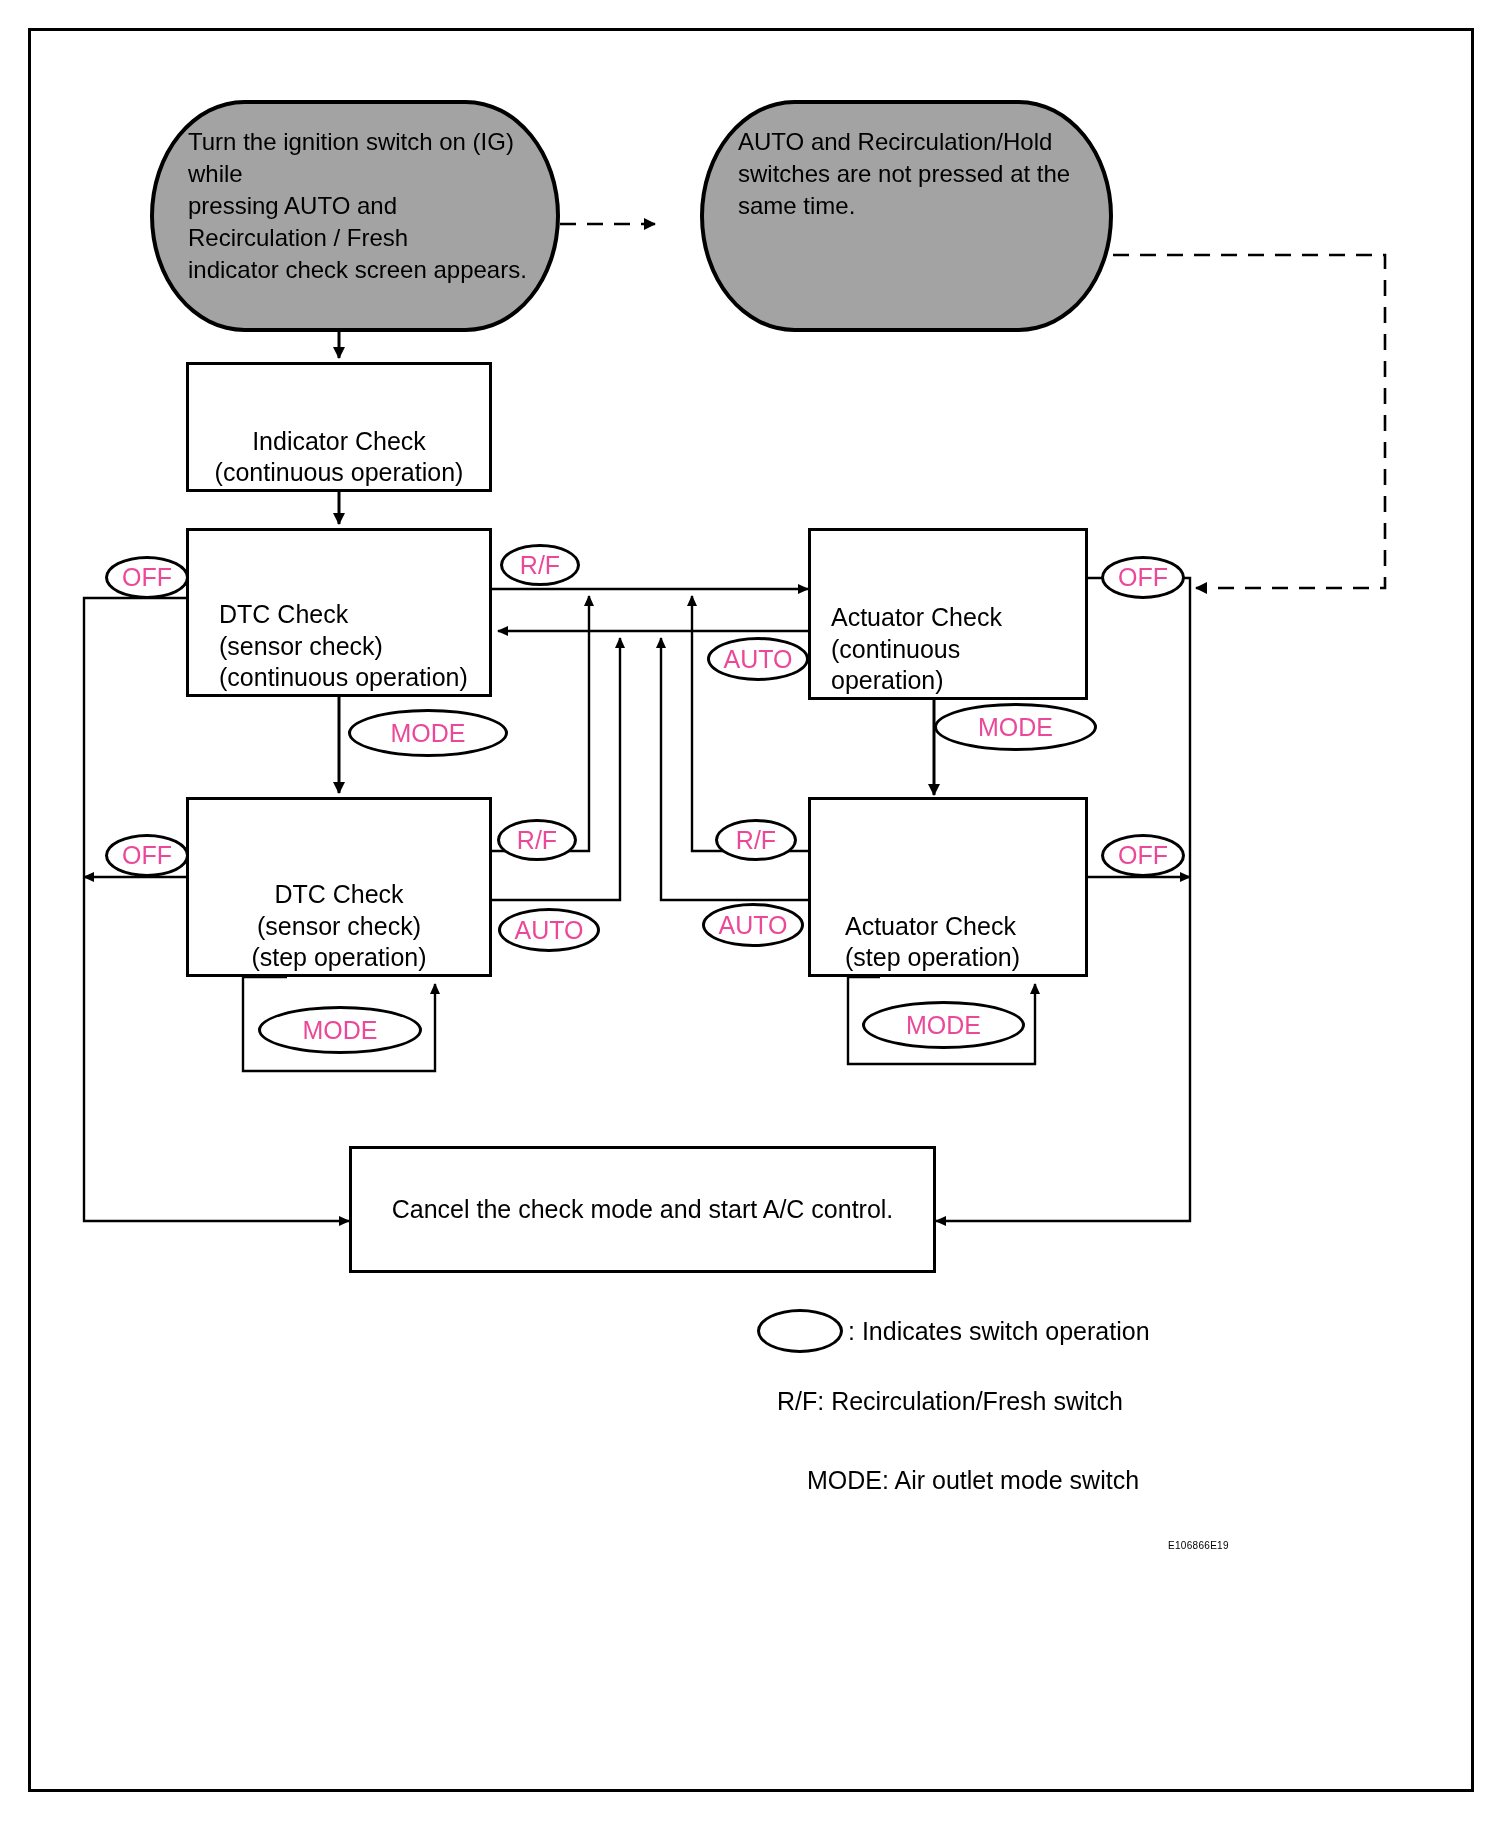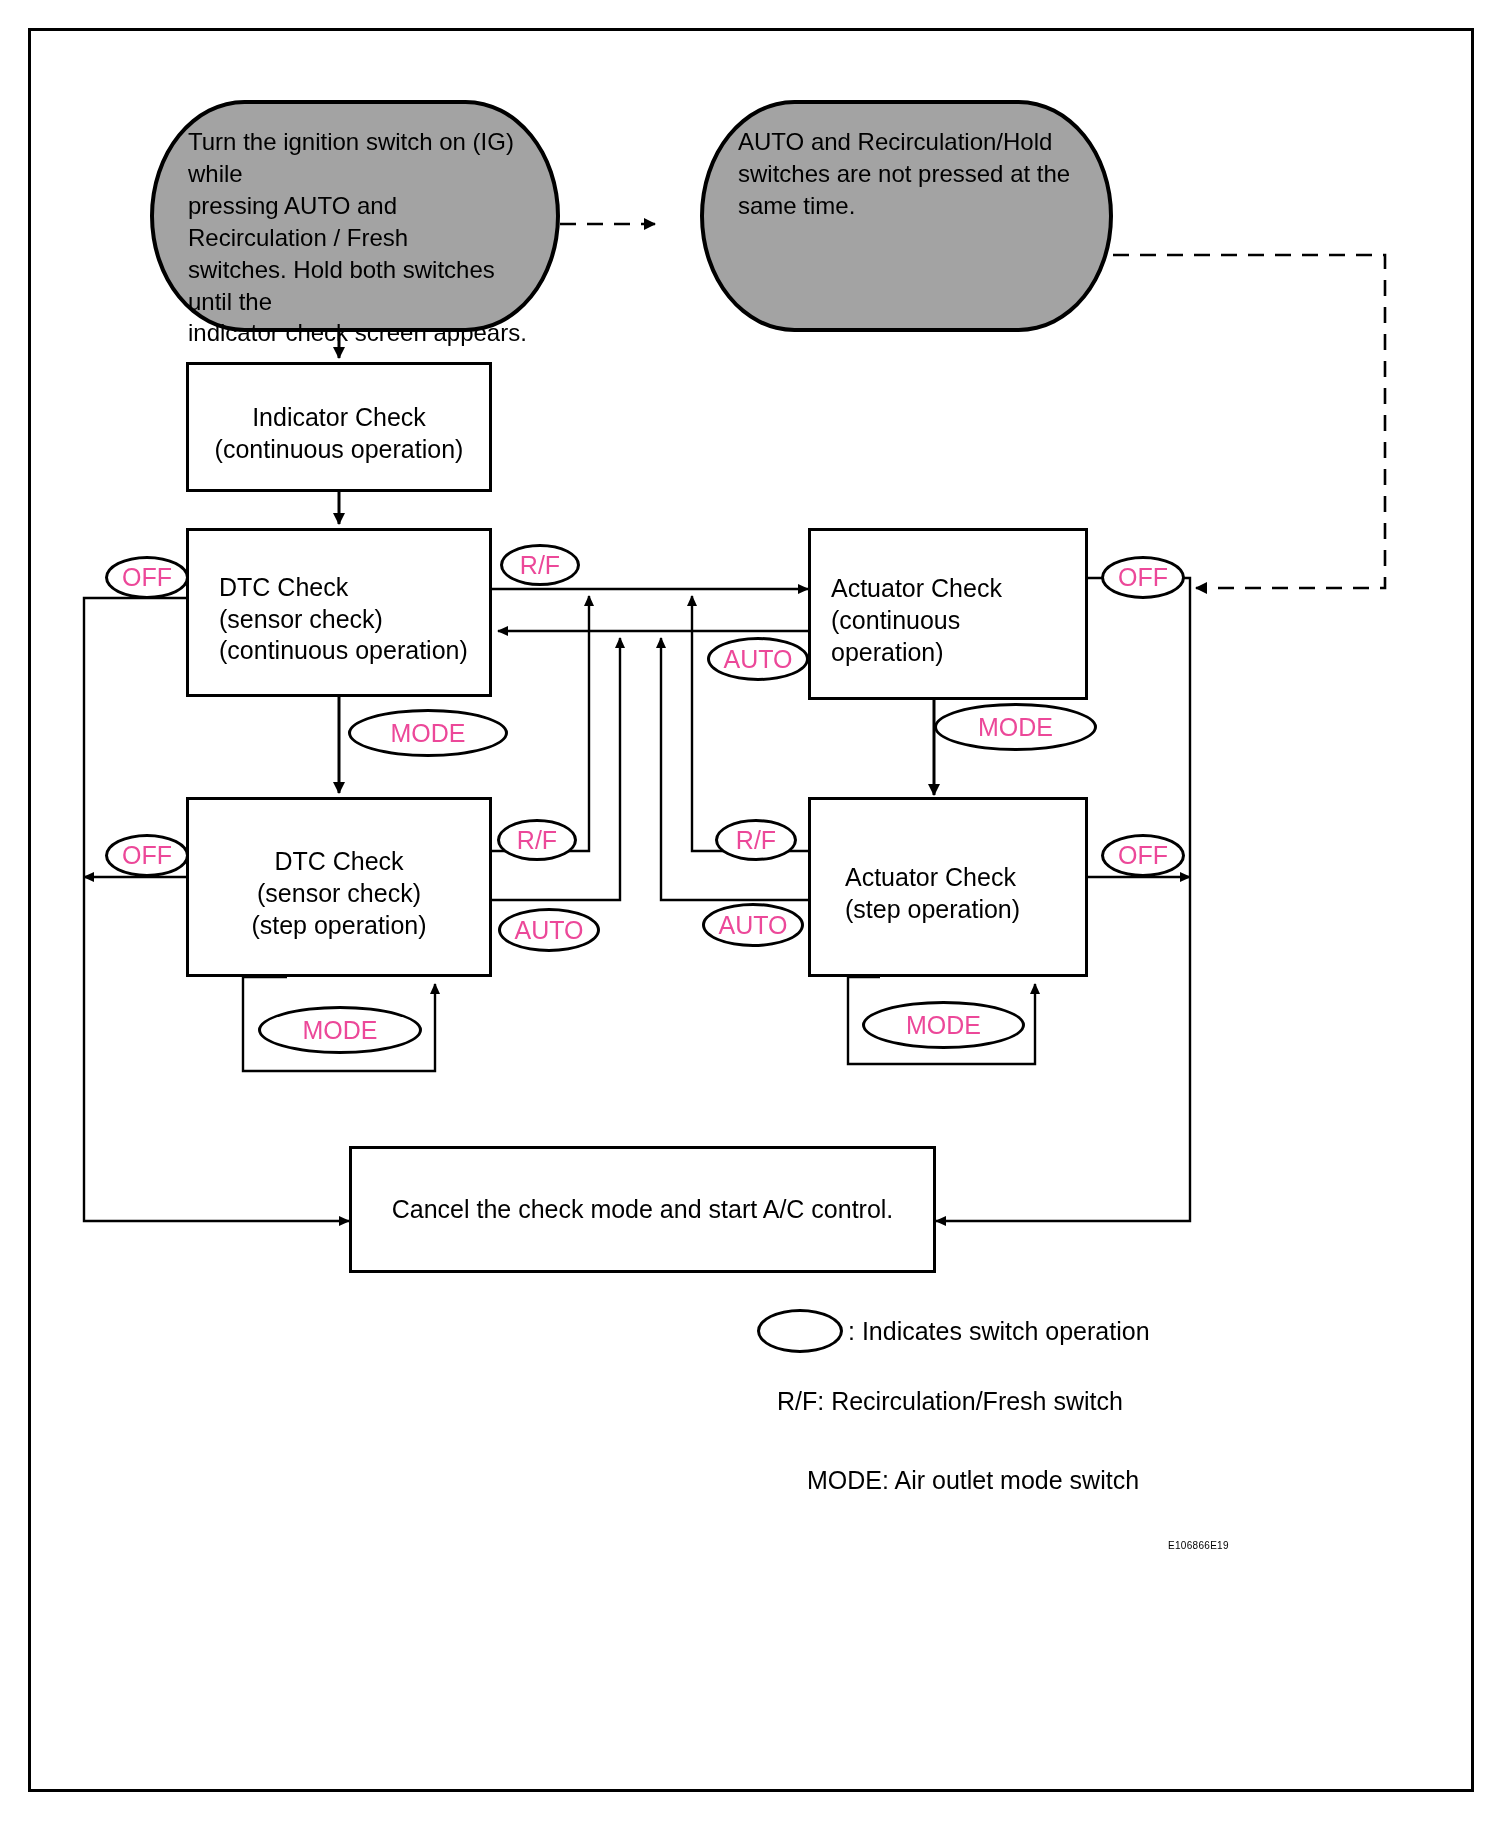--- a/index.html
+++ b/index.html
@@ -1,21 +1,21 @@
 <!DOCTYPE html>
 <html><head>
 <meta charset="utf-8">
 <style>
   html,body{margin:0;padding:0;background:#ffffff;}
   body{font-family:"Liberation Sans", sans-serif;}
   #page{position:relative;width:1504px;height:1822px;background:#ffffff;overflow:hidden;}
   #frame{position:absolute;left:28px;top:28px;width:1446px;height:1764px;border:3px solid #000;box-sizing:border-box;}
   .svg-layer{position:absolute;left:0;top:0;width:1504px;height:1822px;pointer-events:none;}
   .node{position:absolute;box-sizing:border-box;border:3px solid #000;background:#fff;
-        display:flex;align-items:center;justify-content:center;}
+        display:flex;align-items:flex-end;justify-content:center;}
   .node .txt{padding:14px 16px 0 16px;font-size:25px;line-height:1.27;color:#000;}
   .node.center .txt{padding-top:0;}
   .node.center{align-items:center;justify-content:center;}
   .term{position:absolute;box-sizing:border-box;border:4px solid #000;background:#a3a3a3;
         border-radius:96px/118px;}
   .term .txt{position:absolute;left:34px;top:22px;right:22px;font-size:24px;line-height:1.33;color:#000;}
   .pill{position:absolute;box-sizing:border-box;border:3px solid #000;background:#fff;border-radius:50%;
         display:flex;align-items:center;justify-content:center;font-size:25px;color:#ec4899;}
   .legend-oval{position:absolute;box-sizing:border-box;border:3px solid #000;background:#fff;border-radius:50%;}
   .legend-text{position:absolute;font-size:25px;color:#000;white-space:nowrap;}
@@ -75,21 +75,20 @@
 
     <path class="ln" d="M1088,877 L1190,877" marker-end="url(#ah)"></path>
 
     <path class="dash" d="M1113,255 L1385,255 L1385,588 L1196,588" marker-end="url(#ahs)"></path>
   </svg>
 
   <div class="term" style="left:150px;top:100px;width:410px;height:232px;">
     <div class="txt">
       <div>Turn the ignition switch on (IG) while</div>
       <div>pressing AUTO and  Recirculation / Fresh</div>
-      <div>switches. Hold both switches until the</div>
       <div>indicator check screen appears.</div>
     </div>
   </div>
 
   <div class="term" style="left:700px;top:100px;width:413px;height:232px;">
     <div class="txt">
       <div>AUTO and Recirculation/Hold</div>
       <div>switches are not pressed at the</div>
       <div>same time.</div>
     </div>

